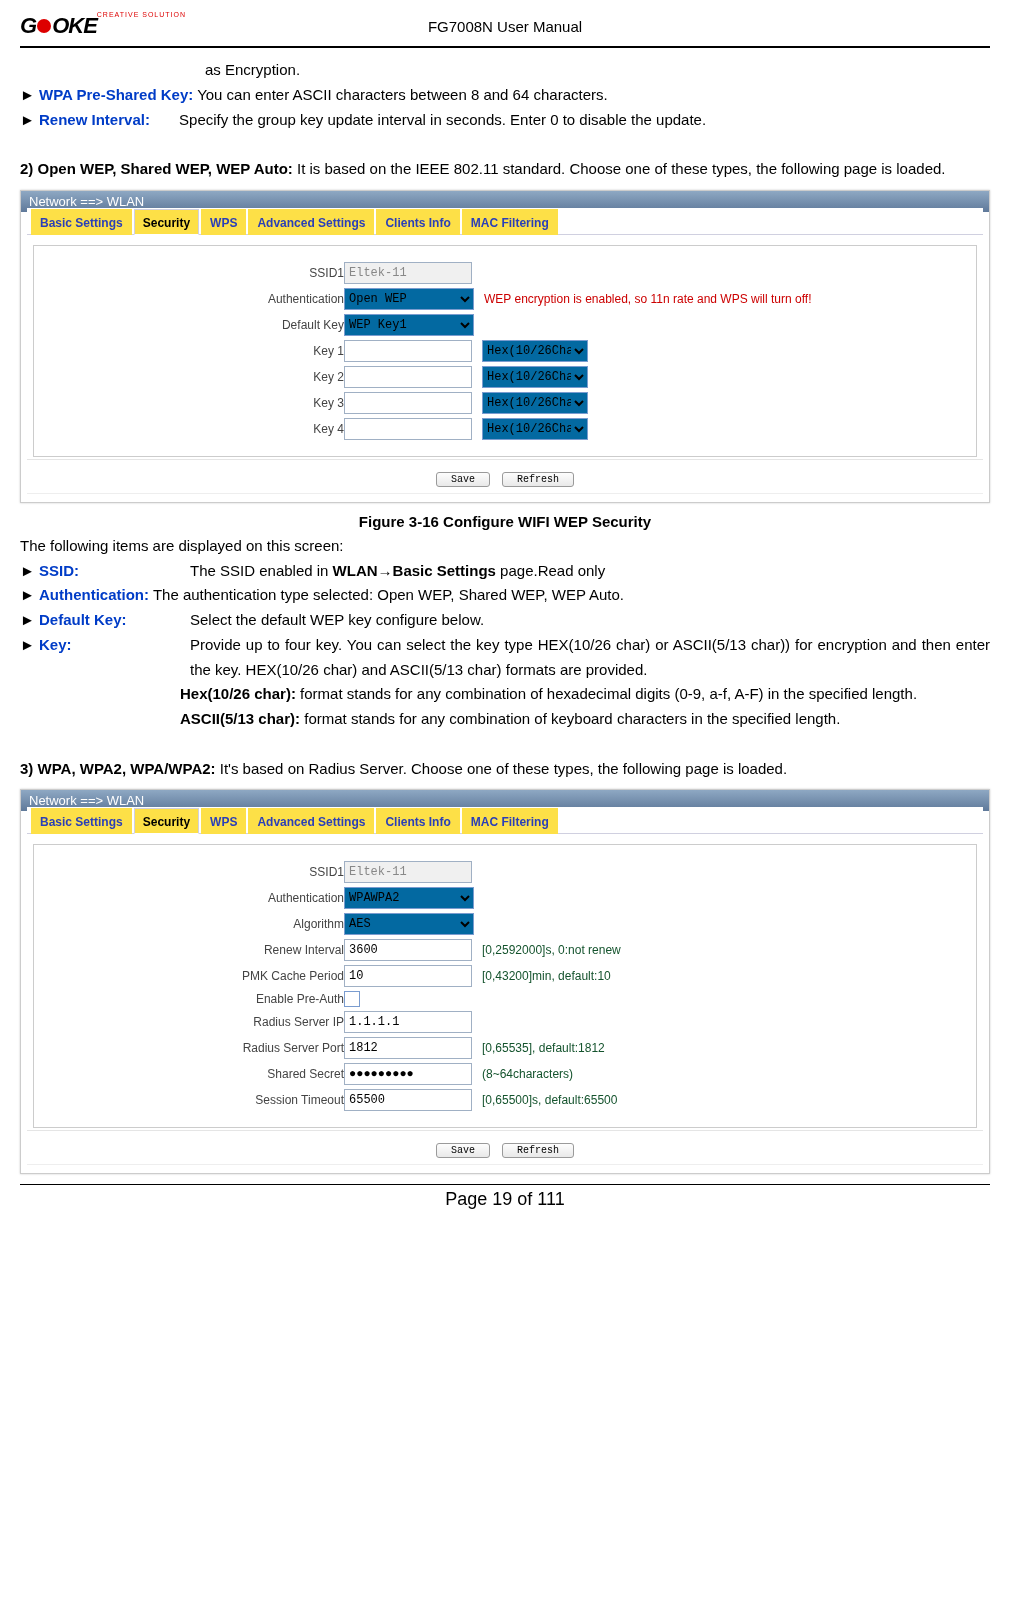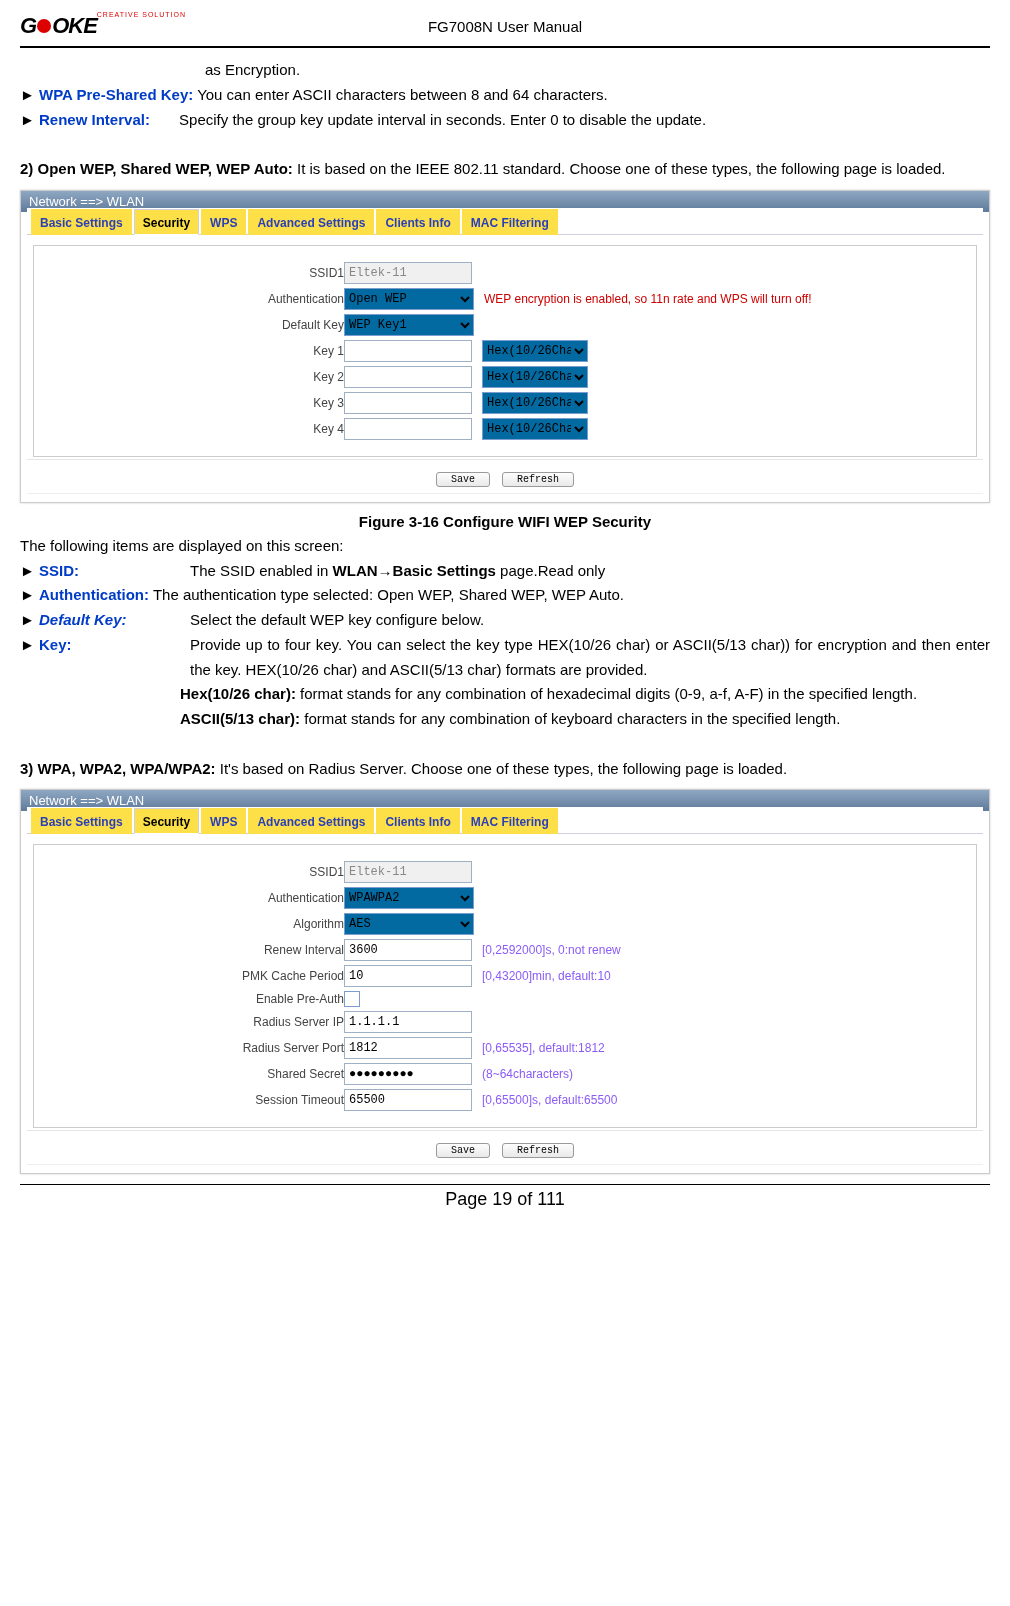--- a/index.html
+++ b/index.html
@@ -143,21 +143,21 @@
     font-family: "Courier New", monospace;
     font-size: 12px;
     height: 22px;
     border: 1px solid #7a9ccf;
     background: #0369a1;
     width: 130px;
   }
   .sel.small { width: 106px; }
   .after-text {
     font-size: 12px;
-    color: #8b5cf6;
+    color: #14532d;
     margin-left: 10px;
   }
   .after-text.red { color: #c00; }
   .btnrow {
     text-align: center;
     padding: 8px 0 6px 0;
     border-top: 1px solid #e5e5e5;
   }
   .btn {
     font-family: "Courier New", monospace;
@@ -309,21 +309,21 @@
     <div class="def-item">
       <span class="def-label" style="width:170px;"><span class="arrow">► </span><span class="blue-bold">SSID:</span></span>
       <span class="def-body"><span>The SSID enabled in </span><b>WLAN→Basic Settings</b><span> page.Read only</span></span>
     </div>
 
     <div>
       <span class="arrow">► </span><span class="blue-bold">Authentication:</span><span> The authentication type selected: Open WEP, Shared WEP, WEP Auto.</span>
     </div>
 
     <div class="def-item">
-      <span class="def-label" style="width:170px;font-style:italic;"><span class="arrow">► </span><span class="blue-bold">Default Key:</span></span>
+      <span class="def-label" style="width:170px;"><span class="arrow">► </span><span class="blue-bold">Default Key:</span></span>
       <span class="def-body">Select the default WEP key configure below.</span>
     </div>
 
     <div class="def-item">
       <span class="def-label" style="width:170px;"><span class="arrow">► </span><span class="blue-bold">Key:</span></span>
       <span class="def-body" style="text-align:justify;">Provide up to four key. You can select the key type HEX(10/26 char) or ASCII(5/13 char)) for encryption and then enter the key. HEX(10/26 char) and ASCII(5/13 char) formats are provided.</span>
     </div>
 
     <div class="key-def-indent" style="text-align:justify;">
       <b>Hex(10/26 char):</b><span> format stands for any combination of hexadecimal digits (0-9, a-f, A-F) in the specified length.</span>

